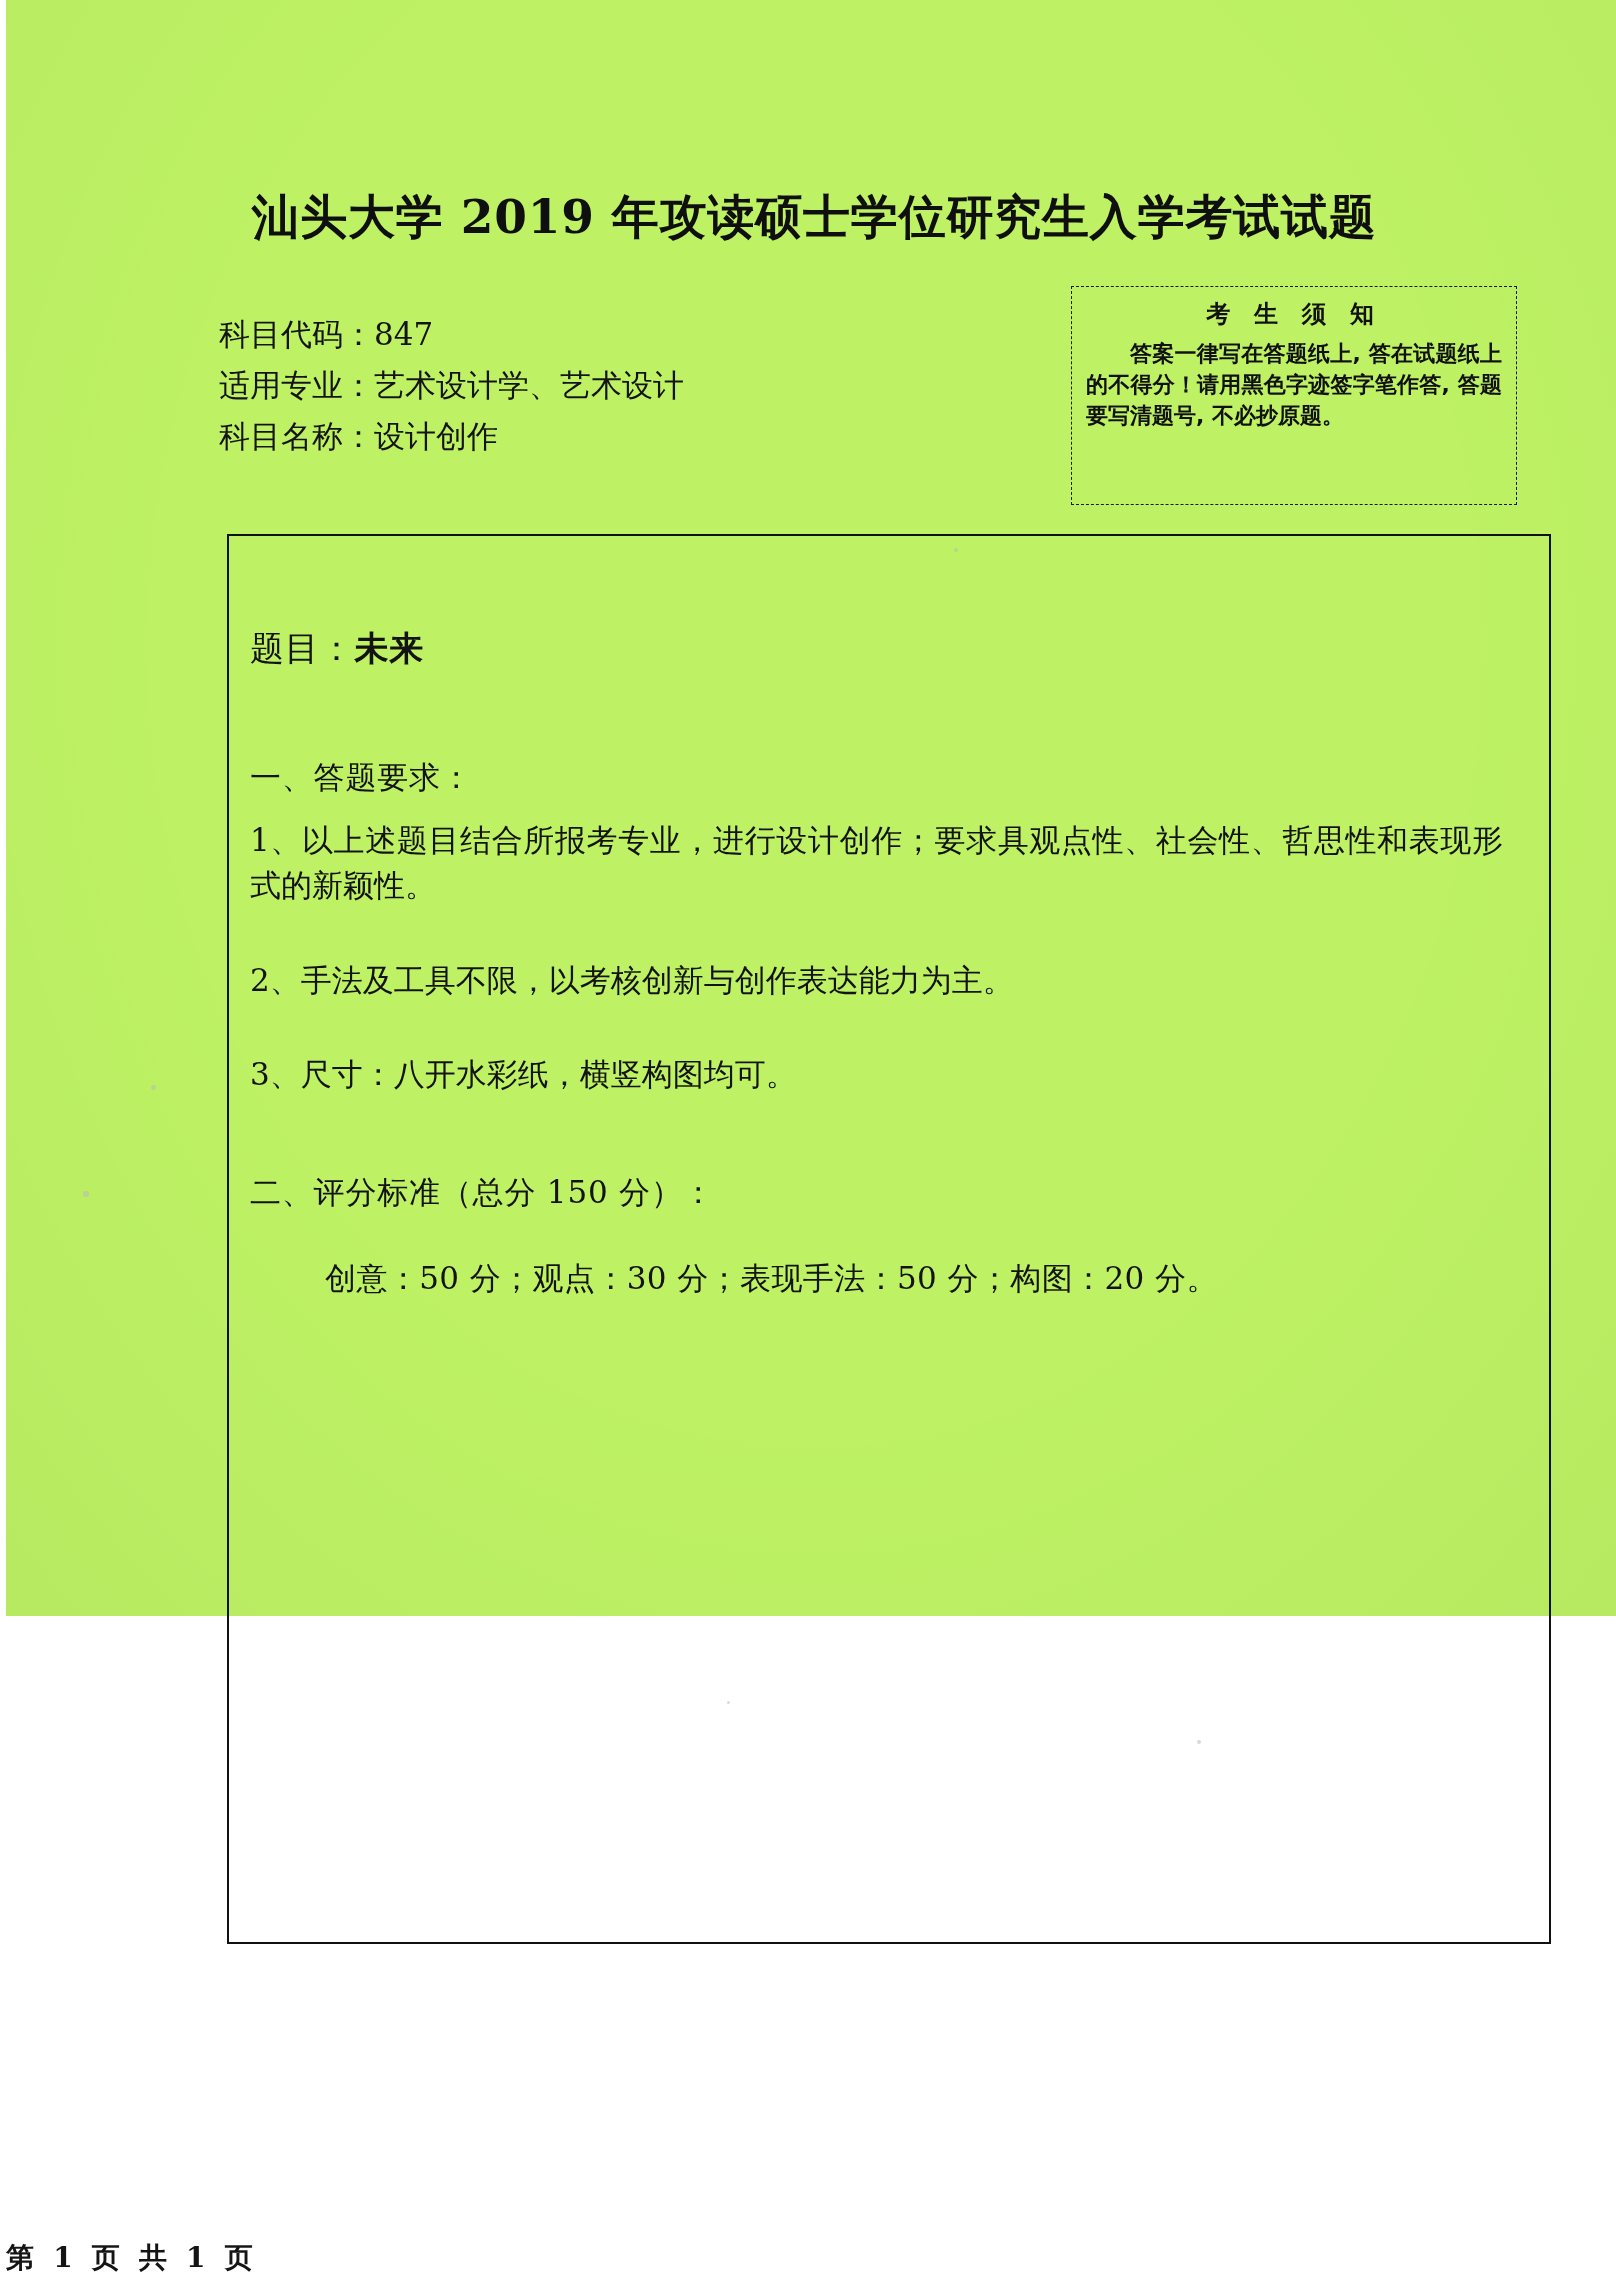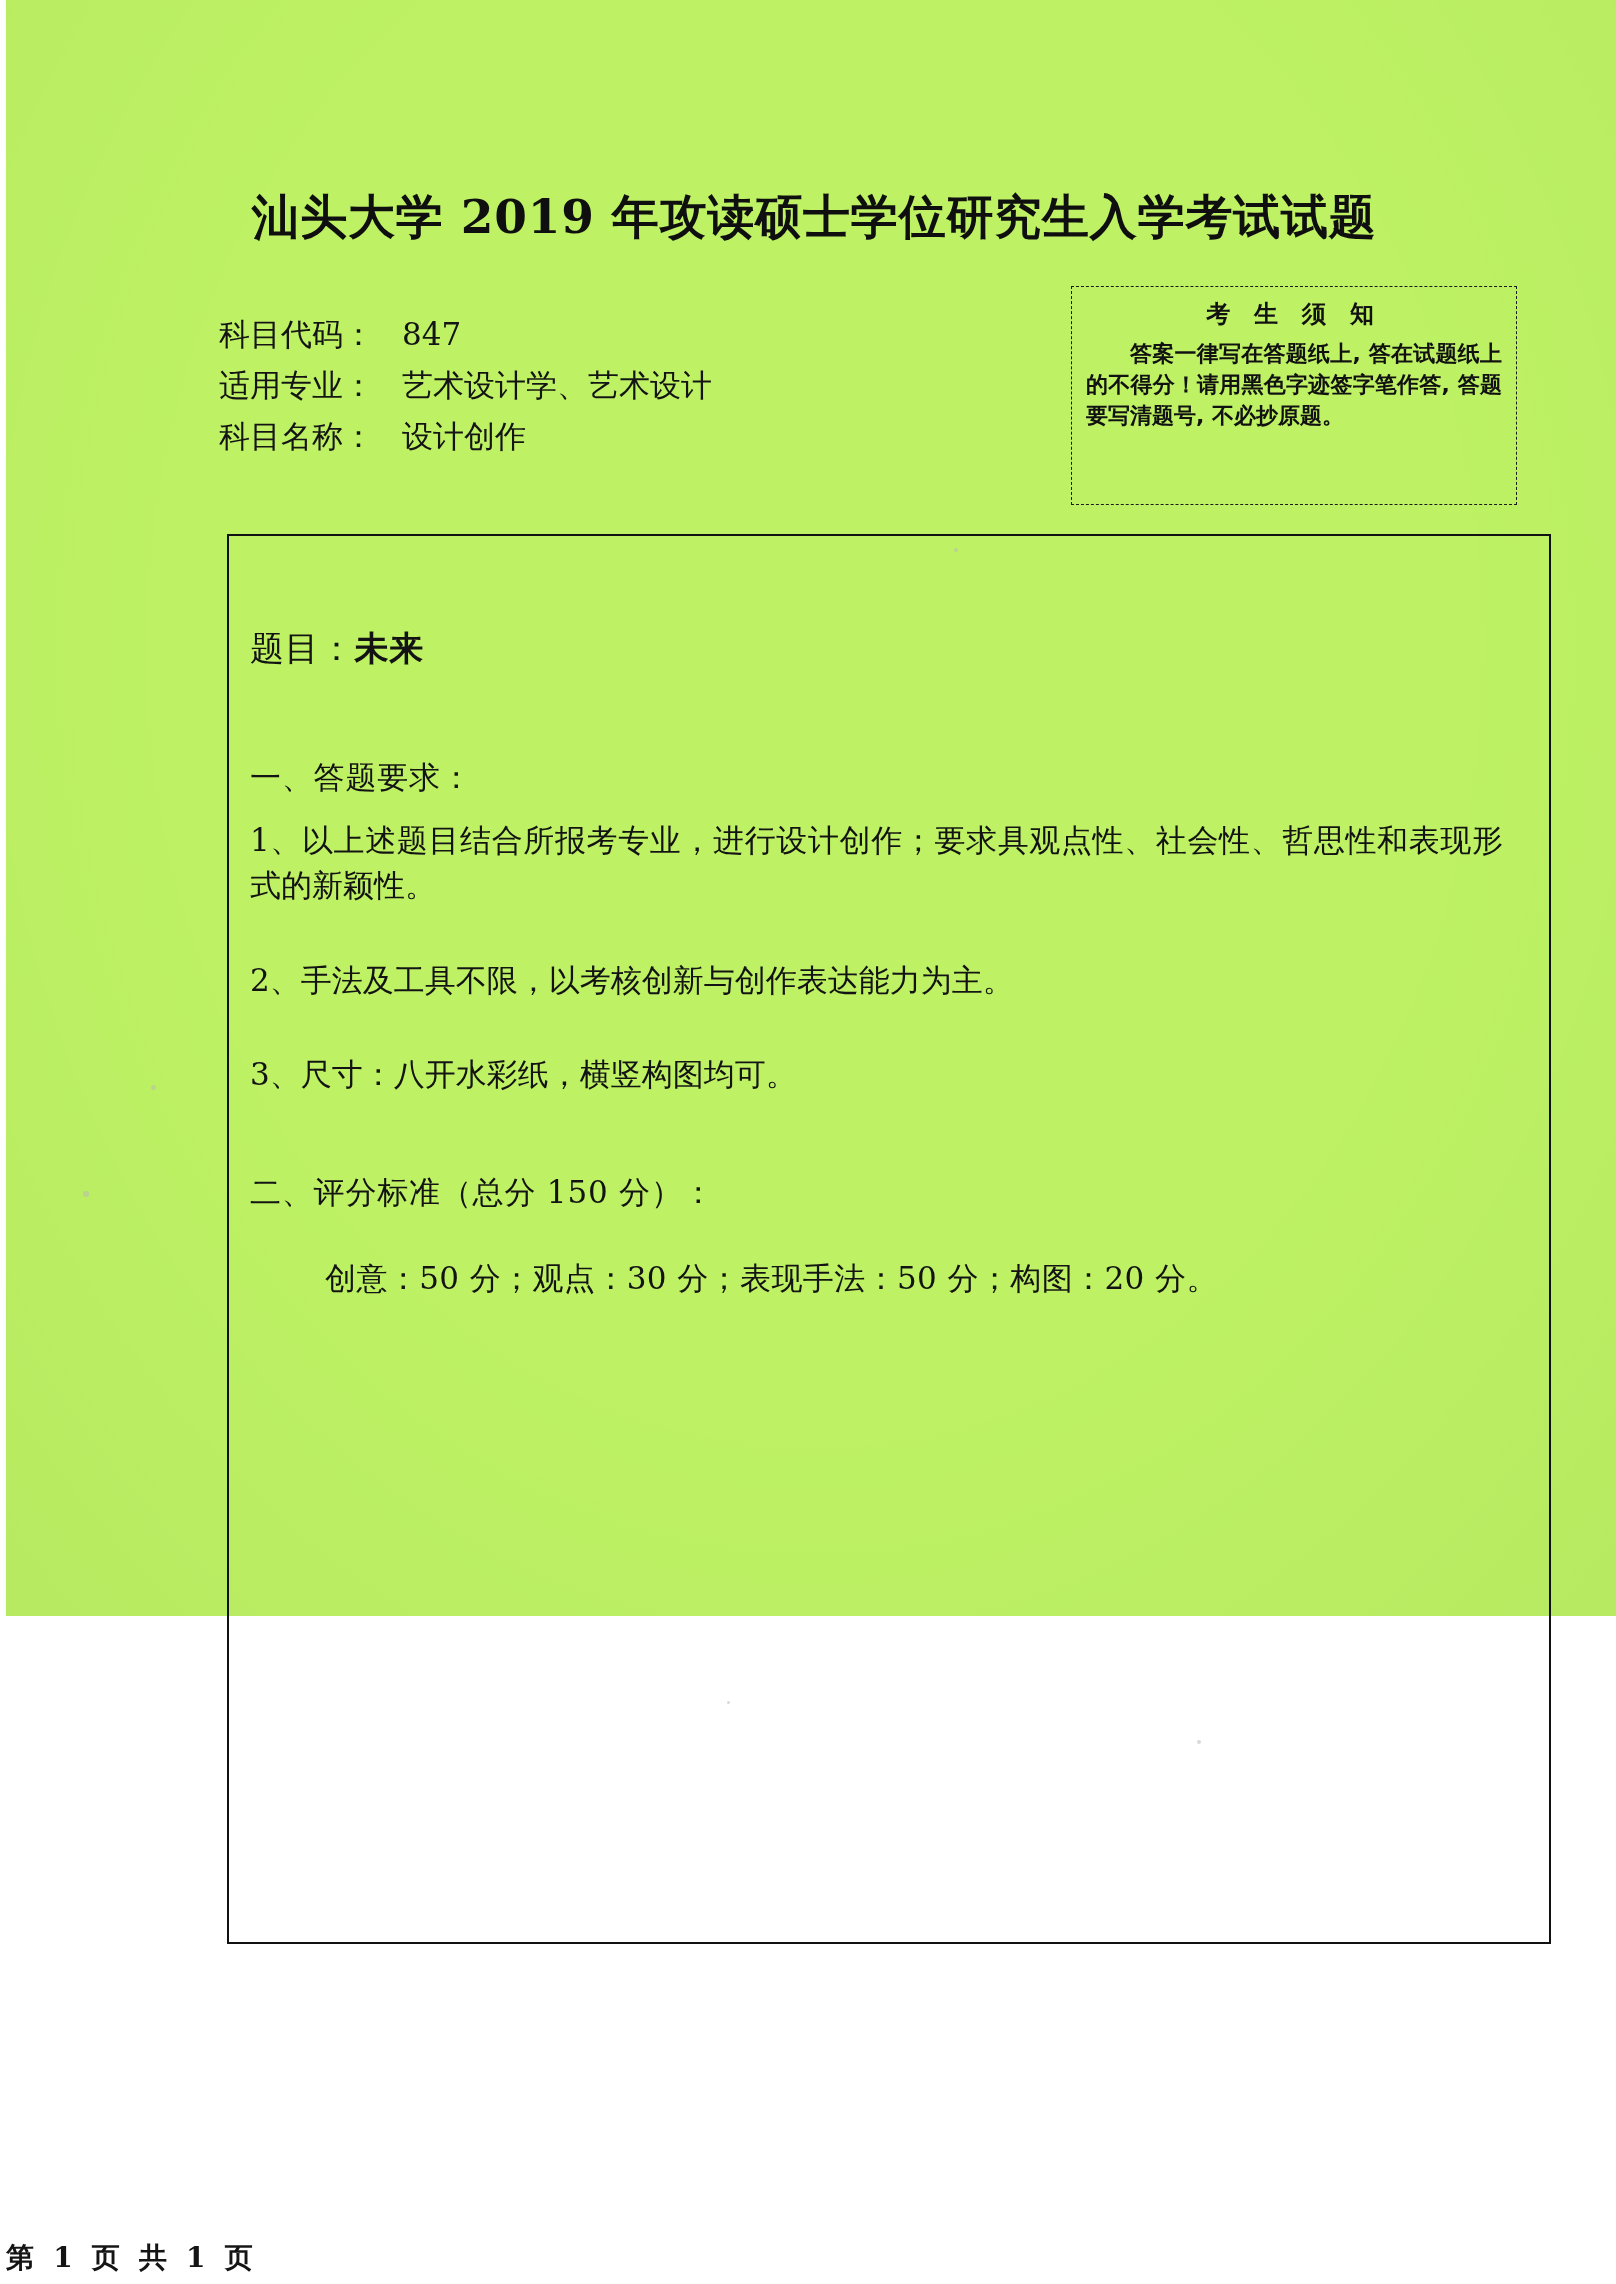--- a/index.html
+++ b/index.html
@@ -48,21 +48,21 @@
     position: absolute;
     top: 309px;
     left: 213px;
     font-family: "DejaVu Serif", serif;
     font-size: 31px;
     line-height: 1.62;
     color: #141414;
   }
   .meta-row { white-space: nowrap; }
   .meta-label { font-family: Liberation Sans, sans-serif; }
-  .meta-value { font-family: "DejaVu Serif", serif; margin-left: 28px; }
+  .meta-value { font-family: "DejaVu Serif", serif; }
 
   .notice-box {
     position: absolute;
     top: 286px;
     left: 1065px;
     width: 446px;
     height: 219px;
     border: 1.6px dashed #1b1b1b;
     box-sizing: border-box;
     padding: 11px 14px 7.8px 14px;

